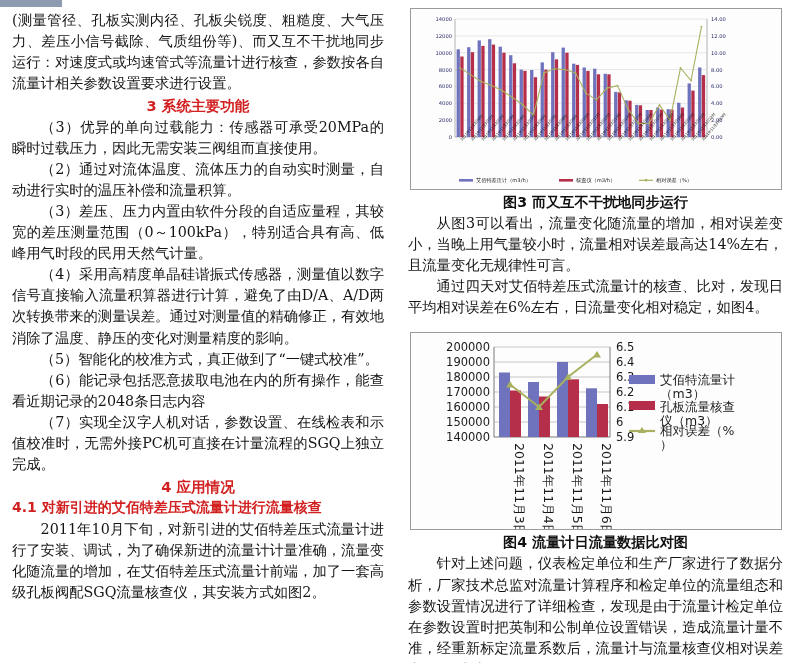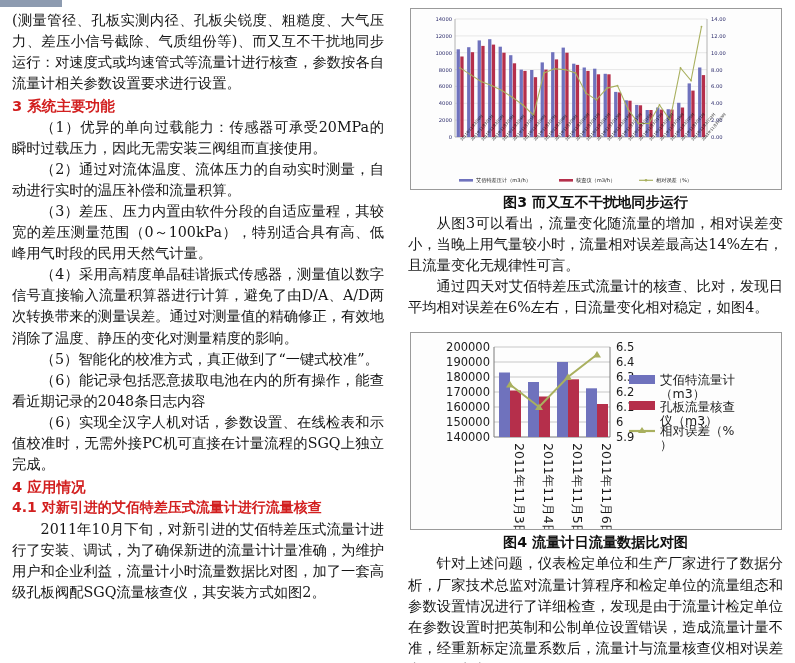--- a/index.html
+++ b/index.html
@@ -23,20 +23,21 @@
     margin:0;font-size:14.3px;line-height:21.1px;
     text-align:justify;text-justify:inter-ideograph;
     color:#151515;letter-spacing:0px;
     font-family:"DejaVu Serif","Liberation Serif",serif;
   }
   p.ind{text-indent:2em;}
   h3.sec{
     margin:1px 0 0 0;font-size:14.6px;line-height:21.2px;
     color:#d21f1f;font-weight:bold;
     font-family:"DejaVu Sans","Liberation Sans",sans-serif;
+    text-align:center;
   }
   h4.subsec{
     margin:0;font-size:14px;line-height:21.2px;
     color:#d21f1f;font-weight:bold;
     font-family:"DejaVu Sans","Liberation Sans",sans-serif;
   }
   .figcap{
     text-align:center;font-weight:bold;font-size:14.2px;
     margin:3px 0 1px 0;color:#111;
     font-family:"DejaVu Sans","Liberation Sans",sans-serif;
@@ -64,32 +65,32 @@
 
   <div class="topbar"></div>
   <div class="topbar2"></div>
   <div class="divider"></div>
 
   <div class="col col-left">
     <p class="body">(测量管径、孔板实测内径、孔板尖锐度、粗糙度、大气压力、差压小信号截除、气质组份等)、而又互不干扰地同步运行：对速度式或均速管式等流量计进行核查，参数按各自流量计相关参数设置要求进行设置。</p>
 
     <h3 class="sec">3  系统主要功能</h3>
 
-    <p class="body ind">（1）优异的单向过载能力：传感器可承受20MPa的瞬时过载压力，因此无需安装三阀组而直接使用。</p>
+    <p class="body ind">（3）优异的单向过载能力：传感器可承受20MPa的瞬时过载压力，因此无需安装三阀组而直接使用。</p>
     <p class="body ind">（2）通过对流体温度、流体压力的自动实时测量，自动进行实时的温压补偿和流量积算。</p>
     <p class="body ind">（3）差压、压力内置由软件分段的自适应量程，其较宽的差压测量范围（0～100kPa），特别适合具有高、低峰用气时段的民用天然气计量。</p>
     <p class="body ind">（4）采用高精度单晶硅谐振式传感器，测量值以数字信号直接输入流量积算器进行计算，避免了由D/A、A/D两次转换带来的测量误差。通过对测量值的精确修正，有效地消除了温度、静压的变化对测量精度的影响。</p>
     <p class="body ind">（5）智能化的校准方式，真正做到了“一键式校准”。</p>
     <p class="body ind">（6）能记录包括恶意拔取电池在内的所有操作，能查看近期记录的2048条日志内容</p>
-    <p class="body ind">（6）实现全汉字人机对话，参数设置、在线检表和示值校准时，无需外接PC机可直接在计量流程的SGQ上独立完成。</p>
+    <p class="body ind">（7）实现全汉字人机对话，参数设置、在线检表和示值校准时，无需外接PC机可直接在计量流程的SGQ上独立完成。</p>
 
     <h3 class="sec">4  应用情况</h3>
     <h4 class="subsec">4.1  对新引进的艾佰特差压式流量计进行流量核查</h4>
 
-    <p class="body ind">2011年10月下旬，对新引进的艾佰特差压式流量计进行了安装、调试，为了确保新进的流量计计量准确，为维护用户和企业利益，流量计小时流量数据比对图，加了一套高级孔板阀配SGQ流量核查仪，其安装方式如图2。</p>
+    <p class="body ind">2011年10月下旬，对新引进的艾佰特差压式流量计进行了安装、调试，为了确保新进的流量计计量准确，流量变化随流量的增加，在艾佰特差压式流量计前端，加了一套高级孔板阀配SGQ流量核查仪，其安装方式如图2。</p>
   </div>
 
   <div class="col col-right">
 
     <div class="figbox fig1">
       <div class="plotwrap">
         <svg width="370" height="180" viewBox="0 0 370 180">
           <rect x="0" y="0" width="370" height="180" fill="#fdfdfd"></rect>
 
           <g>

